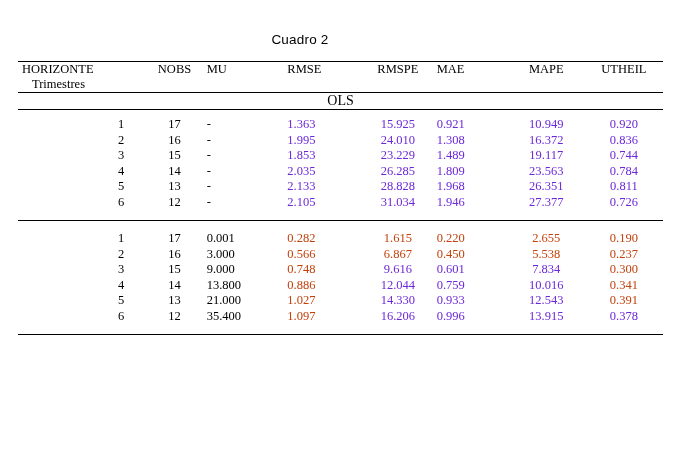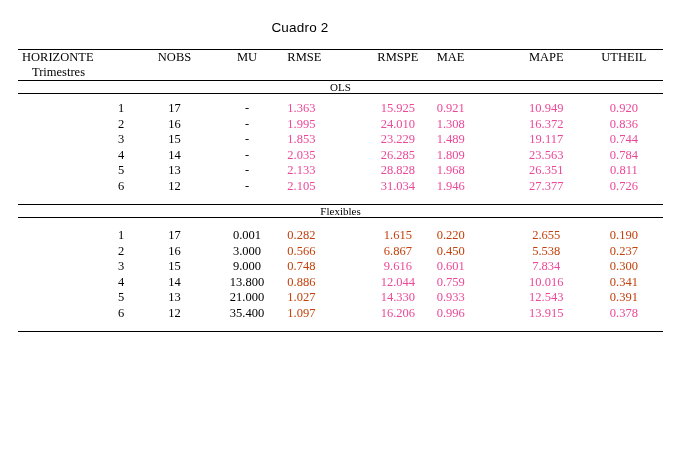--- a/index.html
+++ b/index.html
@@ -12,21 +12,21 @@
     height: 449px;
     font-family: "Liberation Sans", sans-serif;
     color: #000000;
     position: relative;
     overflow: hidden;
   }
   .page {
     width: 600px;
     height: 449px;
     box-sizing: border-box;
-    padding: 16px 18px 0 18px;
+    padding: 28px 18px 0 18px;
     position: relative;
   }
   .title {
     text-align: center;
     font-size: 13.5px;
     margin-top: 4px;
     margin-bottom: 14px;
     letter-spacing: 0.2px;
   }
   .subtitle {
@@ -59,46 +59,46 @@
     font-size: 12.5px;
   }
   .hdr2 td {
     padding-top: 1px;
     padding-bottom: 3px;
     font-size: 12.5px;
   }
   .c-horizonte { width: 108px; text-align: left; padding-left: 4px !important; }
   .c-sub { width: 108px; text-align: left; padding-left: 14px !important; }
   .c-num { width: 68px; text-align: center; }
-  .c-mu { width: 86px; text-align: center; }
+  .c-mu { width: 86px; }
   .c-val { width: 76px; }
   .c-val-wide { width: 82px; text-align: center; }
 
   .right-al { text-align: right; padding-right: 18px !important; }
 
   .section-row td {
     text-align: center;
     padding-top: 4px;
     padding-bottom: 4px;
-    font-size: 11px;
+    font-size: 14px;
   }
   .data-row td {
     padding-top: 1px;
     padding-bottom: 1px;
     font-size: 12.5px;
     line-height: 15.5px;
   }
   .spacer-row td {
     height: 10px;
   }
   .spacer-row-sm td {
     height: 7px;
   }
   .red { color: #c2410c; }
-  .blk { color: #ec4899; }
+  .blk { color: #6d28d9; }
 </style>
 </head>
 <body>
 
 <div class="page">
 
   <div class="title">Cuadro 2</div>
 
   <table class="main">
     <tbody>
@@ -196,23 +196,20 @@
         <td class="c-val-wide blk">31.034</td>
         <td class="c-val blk">1.946</td>
         <td class="c-val-wide blk">27.377</td>
         <td class="c-val-wide blk">0.726</td>
       </tr>
 
       <tr class="spacer-row rule-bottom">
           <td colspan="8"></td>
         </tr>
 
-      <tr class="section-row rule-bottom">
-        <td colspan="8">Flexibles</td>
-      </tr>
 
       <tr class="spacer-row">
           <td colspan="8"></td>
         </tr>
 
       <tr class="data-row">
         <td class="c-horizonte right-al">1</td>
         <td class="c-num">17</td>
         <td class="c-mu">0.001</td>
         <td class="c-val red">0.282</td>

